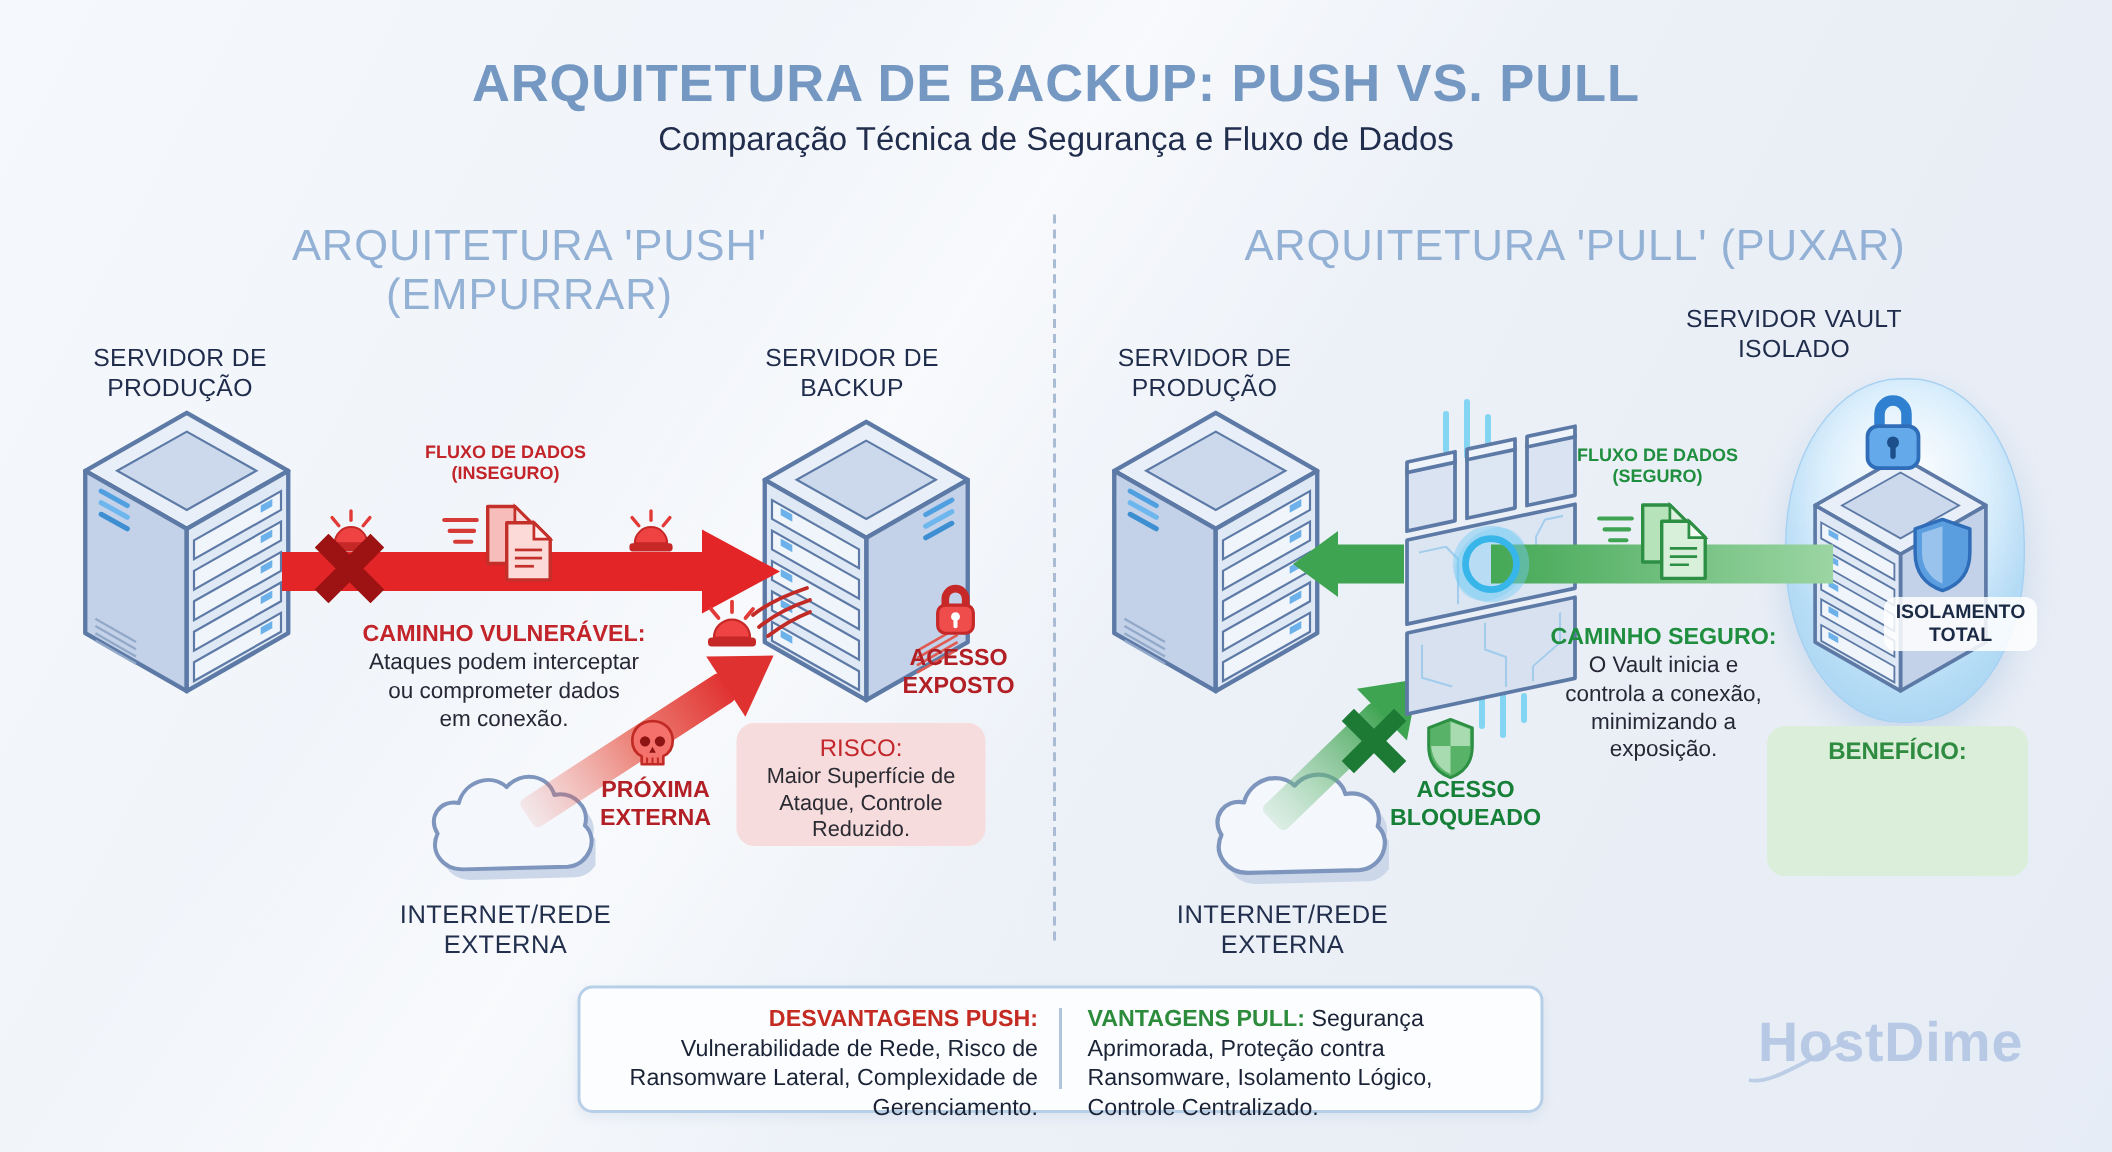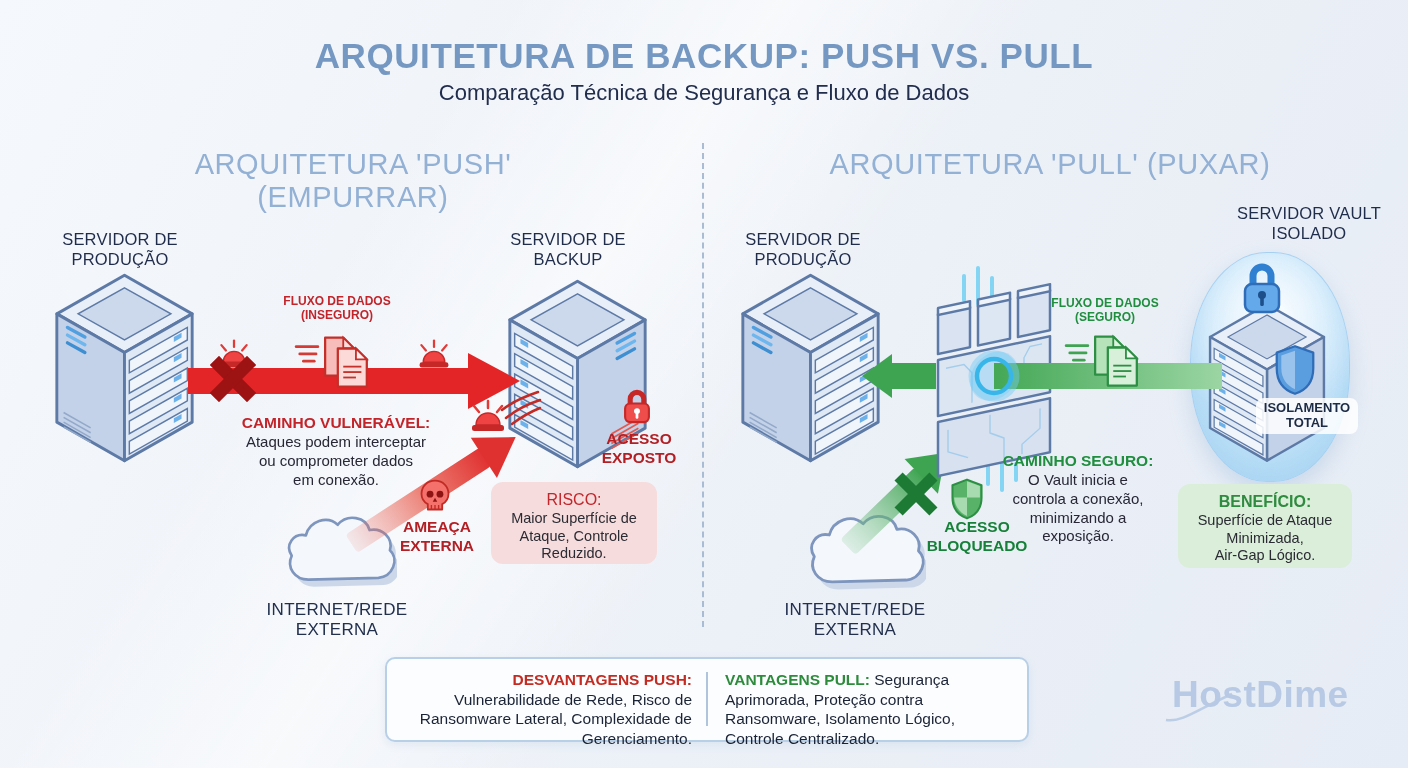--- a/index.html
+++ b/index.html
@@ -244,21 +244,21 @@
     <path d="M20,3 C11,3 5,9.5 5,17.5 C5,23 8,27 12,29 L12,35 L28,35 L28,29 C32,27 35,23 35,17.5 C35,9.5 29,3 20,3 Z" fill="#f4716c" stroke="#c22a25" stroke-width="2" stroke-linejoin="round"></path>
     <circle cx="14.5" cy="18" r="3.8" fill="#8e1414"></circle>
       <circle cx="25.5" cy="18" r="3.8" fill="#8e1414"></circle>
     <path d="M20,22 l-2.5,4.5 h5 Z" fill="#8e1414"></path>
     <g stroke="#c22a25" stroke-width="1.5">
         <line x1="16" y1="30" x2="16" y2="35"></line>
         <line x1="20" y1="30" x2="20" y2="35"></line>
         <line x1="24" y1="30" x2="24" y2="35"></line>
       </g>
   </svg>
-  <div class="abs ctr pre tag-red" style="left:387px;top:518px;width:100px;z-index:6;">AMEAÇA
+  <div class="abs ctr pre tag-red" style="left:387px;top:518px;width:100px;z-index:6;">PRÓXIMA
 EXTERNA</div>
 
   <svg class="abs z2" style="left:282px;top:502px;" width="115" height="95" viewBox="0 0 130 96">
     <path d="M30,82 C14,82 5,68 11,55 C3,43 13,29 27,32 C31,16 51,9 63,20 C74,7 95,11 99,26 C113,23 126,35 122,49 C133,59 125,79 109,80 Z" transform="translate(6,8)" fill="#ccd8ea"></path>
     <path d="M30,82 C14,82 5,68 11,55 C3,43 13,29 27,32 C31,16 51,9 63,20 C74,7 95,11 99,26 C113,23 126,35 122,49 C133,59 125,79 109,80 Z" fill="#f4f8fd" stroke="#7e95bd" stroke-width="3" stroke-linejoin="round"></path>
   </svg>
   <div class="abs ctr internet-label" style="left:227px;top:600px;width:220px;z-index:6;">INTERNET/REDE EXTERNA</div>
 
   <div class="abs ctr pre node-label" style="left:723px;top:230px;width:160px;">SERVIDOR DE
 PRODUÇÃO</div>
@@ -358,29 +358,29 @@
     <path d="M54,4 l12,12 h-12 z" fill="#ddf2df" stroke="#2c8f44" stroke-width="2"></path>
     <path d="M48,16 h20 l12,12 v30 h-32 z" fill="#d8f0da" stroke="#2c8f44" stroke-width="2.5" stroke-linejoin="round"></path>
     <path d="M68,16 l12,12 h-12 z" fill="#f0faf1" stroke="#2c8f44" stroke-width="2"></path>
     <g stroke="#2c8f44" stroke-width="2">
       <line x1="54" y1="36" x2="74" y2="36"></line>
         <line x1="54" y1="42" x2="74" y2="42"></line>
         <line x1="54" y1="48" x2="68" y2="48"></line>
     </g>
   </svg>
 
-  <div class="abs ctr" style="left:983px;top:416px;width:190px;z-index:6;margin-top:36px;">
+  <div class="abs ctr" style="left:1014px;top:416px;width:190px;z-index:6;">
     <div class="path-title flow-green">CAMINHO SEGURO:</div>
     <div class="pre path-body">O Vault inicia e
 controla a conexão,
 minimizando a
 exposição.</div>
   </div>
 
-  <div class="abs ctr pre node-label" style="left:1229px;top:204px;width:160px;">SERVIDOR VAULT
+  <div class="abs ctr pre node-label" style="left:1116px;top:204px;width:160px;">SERVIDOR VAULT
 ISOLADO</div>
   <div class="abs bubble"></div>
   <svg class="abs z2" style="left:1206px;top:300px;transform:scaleX(-1);" width="122" height="165" viewBox="0 0 150 200">
     <polygon points="75,4 145,44 75,84 5,44" fill="#e9eff8" stroke="#5d7aa6" stroke-width="3" stroke-linejoin="round"></polygon>
     <polygon points="75,17 123,44 75,71 27,44" fill="#ccd9ec" stroke="#5d7aa6" stroke-width="1.5"></polygon>
     <polygon points="5,44 75,84 75,196 5,156" fill="#c3d2e8" stroke="#5d7aa6" stroke-width="3" stroke-linejoin="round"></polygon>
     <polygon points="145,44 75,84 75,196 145,156" fill="#dfe8f5" stroke="#5d7aa6" stroke-width="3" stroke-linejoin="round"></polygon>
     <g fill="#f0f5fb" stroke="#5d7aa6" stroke-width="1.5">
       <polygon points="80,92 140,58 140,71 80,105"></polygon>
         <polygon points="80,113 140,79 140,92 80,126"></polygon>
@@ -402,25 +402,22 @@
     <circle cx="22" cy="39" r="4" fill="#1d4f8a"></circle>
       <rect x="20.2" y="41" width="3.6" height="9" rx="1.6" fill="#1d4f8a"></rect>
   </svg>
   <svg class="abs z3" style="left:1274px;top:344px;" width="42" height="52" viewBox="0 0 46 56">
     <path d="M23,2 L43,9 V26 C43,41 35,50 23,54 C11,50 3,41 3,26 V9 Z" fill="#5b9ee0" stroke="#2f6db8" stroke-width="2.5" stroke-linejoin="round"></path>
     <path d="M23,7 L8,12 V26 C8,37 14,45 23,49 Z" fill="rgba(255,255,255,.38)"></path>
   </svg>
   <div class="abs ctr pre iso-pill" style="left:1256px;top:398px;width:92px;z-index:4;">ISOLAMENTO
 TOTAL</div>
 
-  <div class="abs ctr note-box benefit-box z6" style="left:1178px;top:484px;width:174px;height:84px;">
+  <div class="abs ctr note-box benefit-box z6" style="left:1178px;top:484px;width:174px;height:100px;">
     <div class="note-title-green">BENEFÍCIO:</div>
-    <div class="pre note-body">Superfície de Ataque
-Minimizada,
-Air-Gap Lógico.</div>
   </div>
 
   <svg class="abs z3" style="left:845px;top:524px;transform:rotate(-44deg);transform-origin:0 50%;" width="140" height="52" viewBox="0 0 140 52">
     <defs>
       <linearGradient id="blockGrad" x1="0" y1="0" x2="1" y2="0">
         <stop offset="0" stop-color="#7fc48b" stop-opacity=".2"></stop>
           <stop offset="1" stop-color="#3fa452"></stop>
       </linearGradient>
     </defs>
     <rect x="4" y="15" width="104" height="22" rx="4" fill="url(#blockGrad)"></rect>

